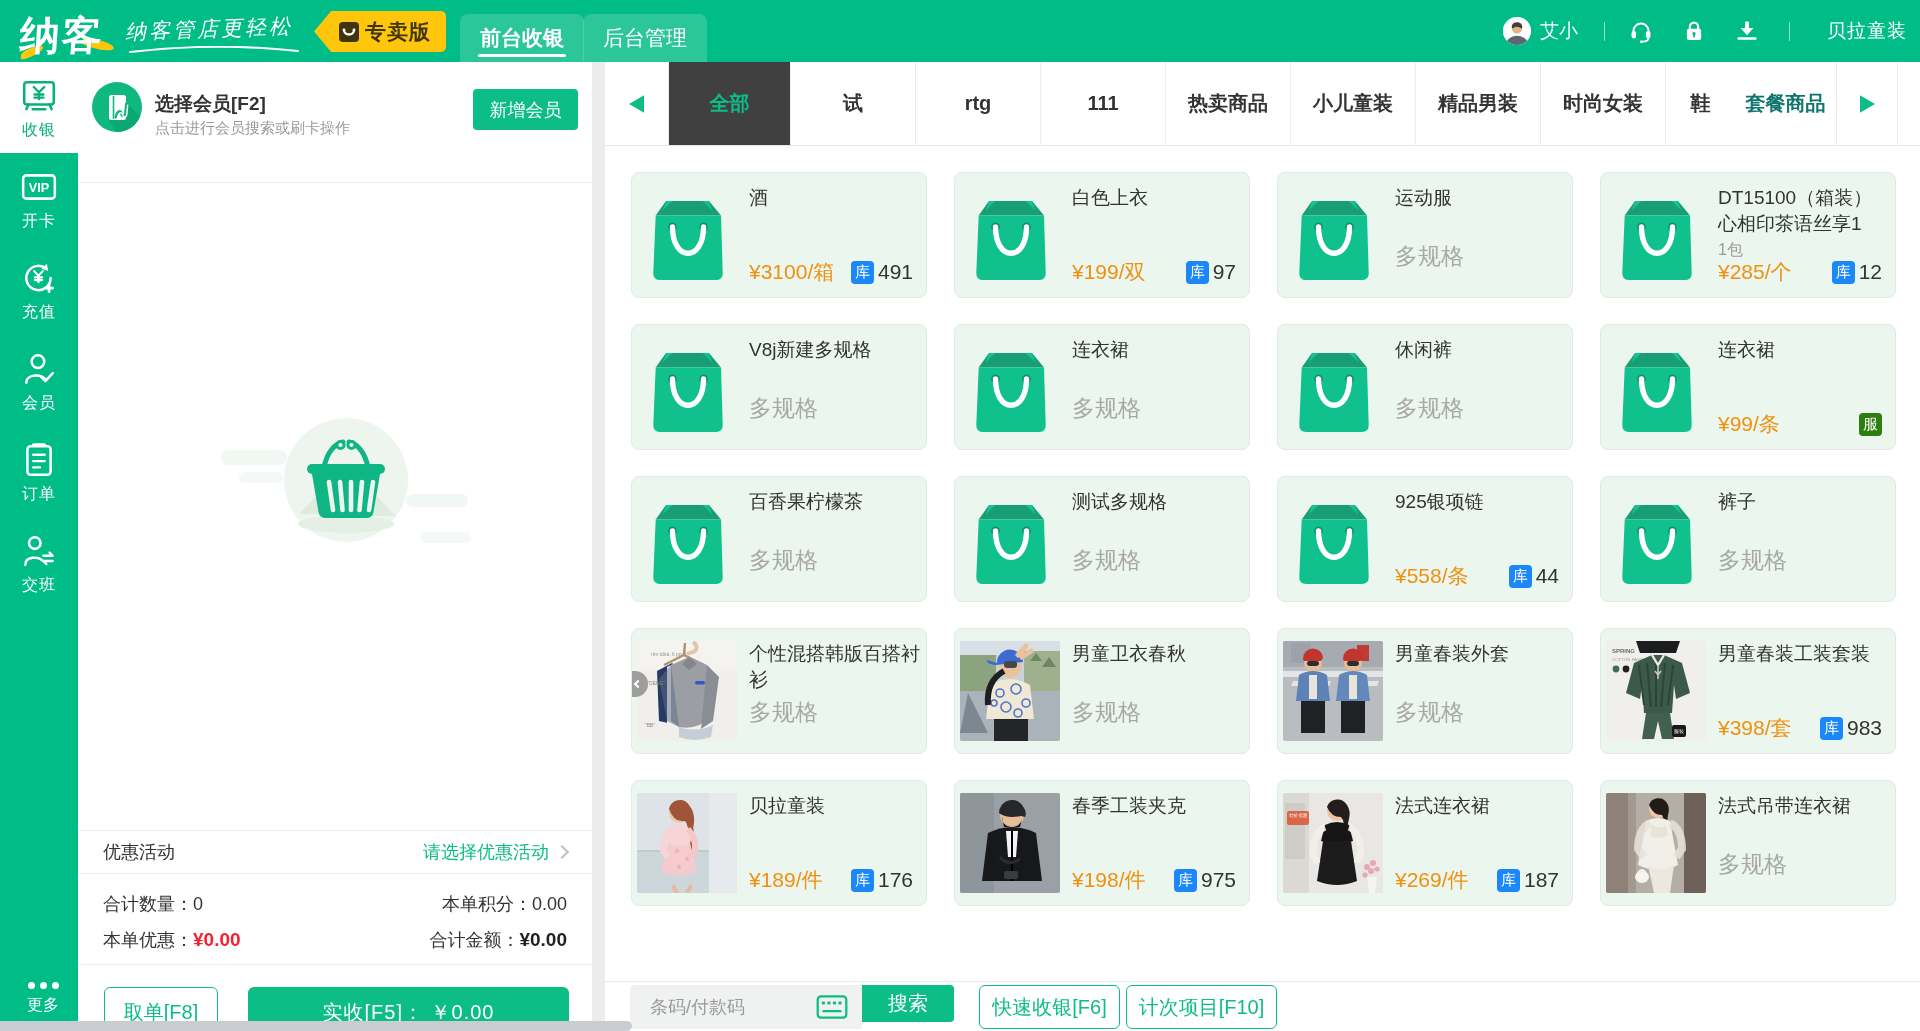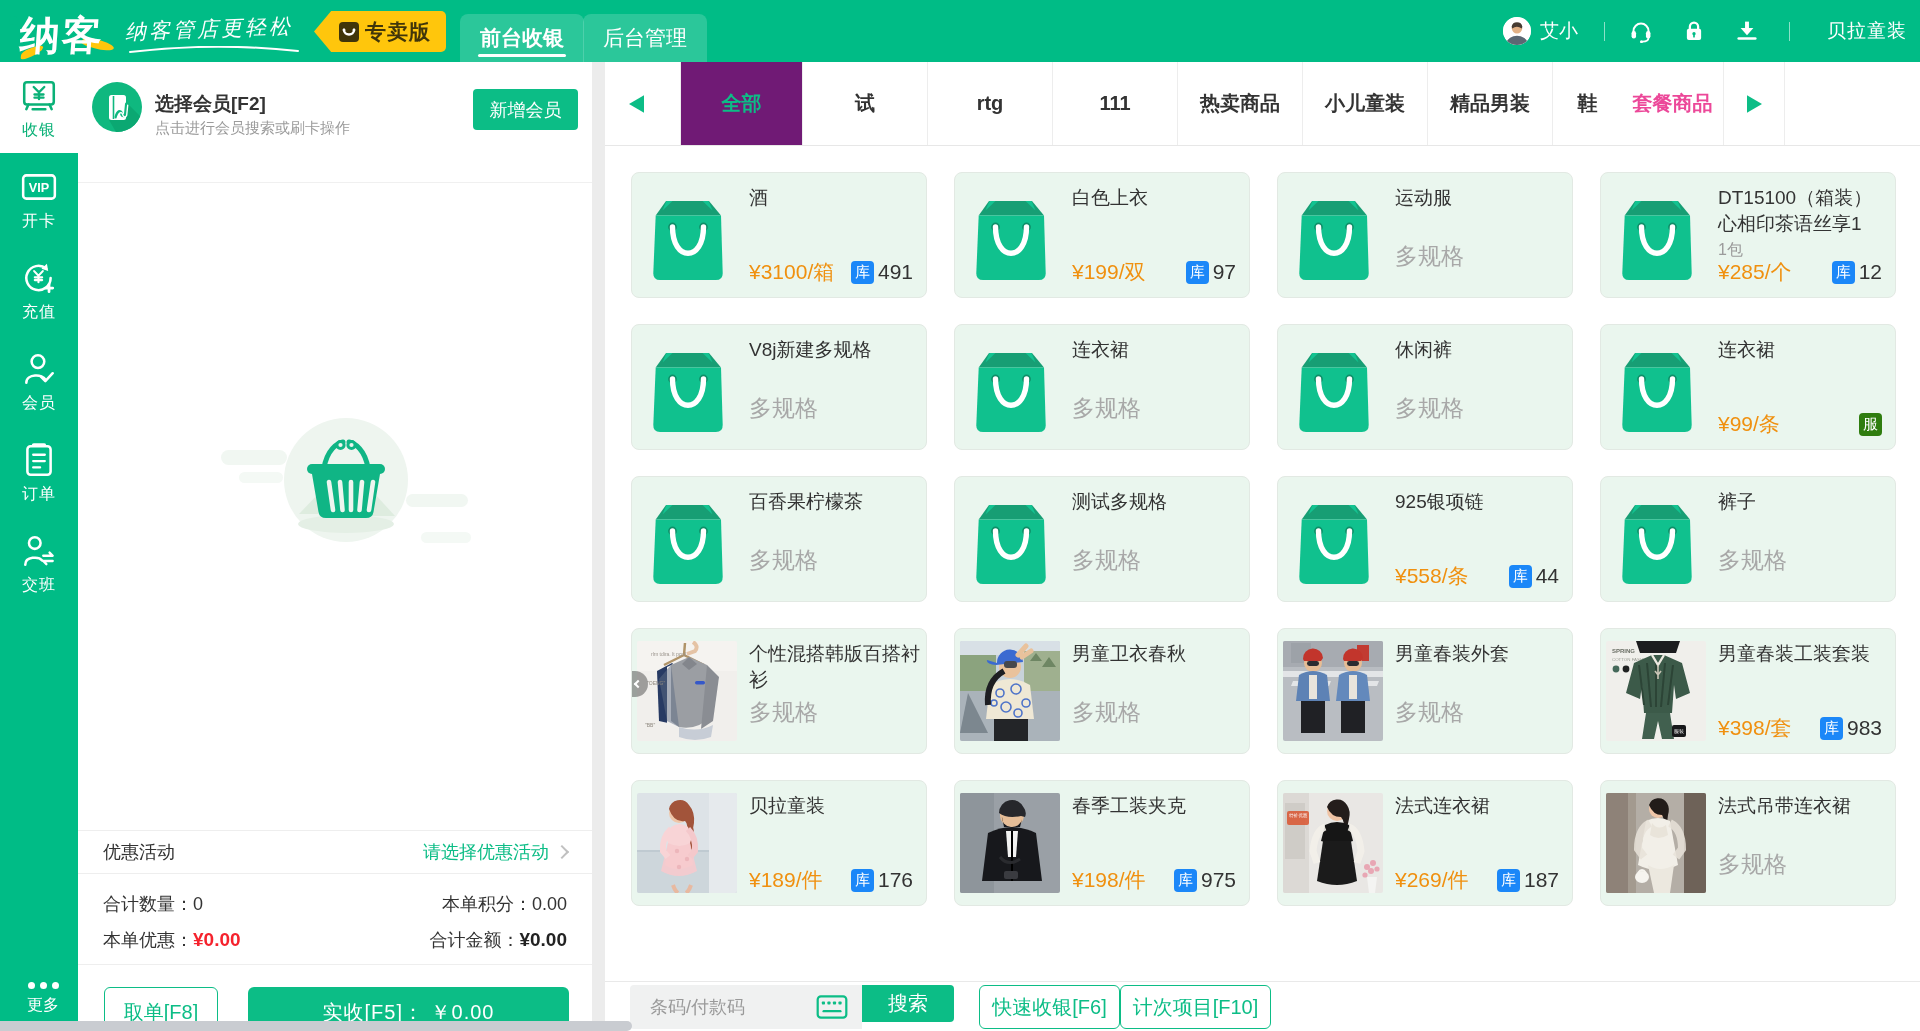--- a/index.html
+++ b/index.html
@@ -76,23 +76,23 @@
   
   .main { position:absolute; left:605px; top:62px; width:1315px; height:969px; background:#fff; z-index:3; }
 
   .catbar { position:relative; height:84px; border-bottom:1px solid #e7e7e7; display:flex; align-items:stretch; }
   .cat-arrow { width:63px; flex:none; display:flex; align-items:center; justify-content:center; cursor:pointer; }
   .cat-arrow svg { width:15px; height:24px; }
   .cat { flex:none; display:flex; align-items:center; justify-content:center; font-size:20px; font-weight:700; color:#333;
       border-right:1px solid #ededed; cursor:pointer; }
   .cat.w { width:125px; }
   .cat.first { width:123px; border-left:1px solid #ededed; }
-  .cat.active { color:#0cbd86; background:#701a75;margin-left:12px; }
+  .cat.active { color:#0cbd86; background:#404040; }
   .cat.shoe { width:69px; border-right:none; }
-  .cat.combo { width:102px; color:#ec4899; }
+  .cat.combo { width:102px; color:#0f766e; }
   .cat-arrow.right { width:61px; border-right:1px solid #ededed; }
 
   .grid { position:absolute; left:26px; top:110px; display:grid; grid-template-columns:repeat(4,296px); grid-auto-rows:126px; column-gap:27px; row-gap:26px; }
   .card { position:relative; background:#eaf6ee; border:1px solid #e2e9e3; border-radius:8px; cursor:pointer; }
   .card .bagicon { position:absolute; left:21px; top:27px; width:70px; height:80px; }
   .card .photo { position:absolute; left:5px; top:12px; width:100px; height:100px; border-radius:2px; overflow:hidden; }
   .card .photo svg { display:block; }
   .pname { position:absolute; left:117px; top:12px; width:176px; font-size:19px; line-height:26px; color:#333; }
   .punit { position:absolute; left:117px; top:67px; font-size:16px; color:#9b9b9b; }
   .pspec { position:absolute; left:117px; top:68px; font-size:23px; color:#a8a8a8; }
@@ -105,21 +105,21 @@
   .photo-prev { position:absolute; left:0px; top:42px; width:16px; height:26px; background:rgba(90,90,90,0.55); border-radius:0 13px 13px 0; display:flex; align-items:center; color:#fff; }
   .photo-prev i { width:6px; height:6px; border-left:2px solid #fff; border-bottom:2px solid #fff; transform:rotate(45deg); margin-left:3px; }
 
   .bottombar { position:absolute; left:0; bottom:0; width:1315px; height:50px; border-top:1px solid #e9e9e9; background:#fff; display:flex; align-items:flex-start; padding-top:3px; }
   .scan-wrap { margin-left:25px; width:232px; height:44px; background:#f0f1f1; border-radius:4px 0 0 4px; display:flex; align-items:center; padding:0 14px 0 20px; }
   .scan-input { flex:1; width:0; min-width:0; border:none; background:transparent; font-size:18px; color:#333; outline:none; font-family:inherit; }
   .scan-input::placeholder { color:#9a9a9a; }
   .kbd-icon { width:32px; height:24px; flex:none; }
   .search-btn { width:92px; height:37px; background:#0cbd86; color:#fff; border:none; border-radius:0 4px 4px 0; font-size:20px; cursor:pointer; font-family:inherit; }
   .quick-btn { margin-left:25px; width:141px; height:44px; background:#fff; border:1px solid #0cbd86; color:#0cbd86; border-radius:6px; font-size:20px; cursor:pointer; font-family:inherit; }
-  .count-btn { width:151px; height:44px; background:#fff; border:1px solid #0cbd86; color:#0cbd86; border-radius:6px; font-size:20px; cursor:pointer; font-family:inherit; }
+  .count-btn { margin-left:6px; width:151px; height:44px; background:#fff; border:1px solid #0cbd86; color:#0cbd86; border-radius:6px; font-size:20px; cursor:pointer; font-family:inherit; }
   .pager { position:absolute; right:3px; top:6px; display:flex; align-items:center; }
   .page-btn { position:relative; width:110px; height:38px; cursor:pointer; }
   .page-btn svg { position:absolute; left:0; top:0; }
   .page-btn .t { position:absolute; left:0; top:0; width:100%; height:100%; display:flex; align-items:center; justify-content:center; color:#2bbd8b; font-size:20px; }
   .page-btn.prev .t { padding-left:14px; }
   .page-btn.next .t { padding-right:14px; }
   .page-num { width:85px; text-align:center; font-size:21px; color:#333; }
 
   
   .hscroll-thumb { position:absolute; left:0; top:1021px; width:632px; height:10px; background:#c9ccd1; border-radius:0 5px 5px 0; z-index:40; }
@@ -343,20 +343,21 @@
           <polygon points="22,0 22,26 0,13" fill="#0cbd86"></polygon>
         </svg>
     </div>
     <div class="cat first active">全部</div>
     <div class="cat w">试</div>
     <div class="cat w">rtg</div>
     <div class="cat w">111</div>
     <div class="cat w">热卖商品</div>
     <div class="cat w">小儿童装</div>
     <div class="cat w">精品男装</div>
+    <div class="cat w">时尚女装</div>
     <div class="cat shoe">鞋</div>
     <div class="cat combo">套餐商品</div>
     <div class="cat-arrow right">
       <svg viewBox="0 0 22 26">
           <polygon points="0,0 0,26 22,13" fill="#0cbd86"></polygon>
         </svg>
     </div>
   </div>
 
   <div class="grid">

